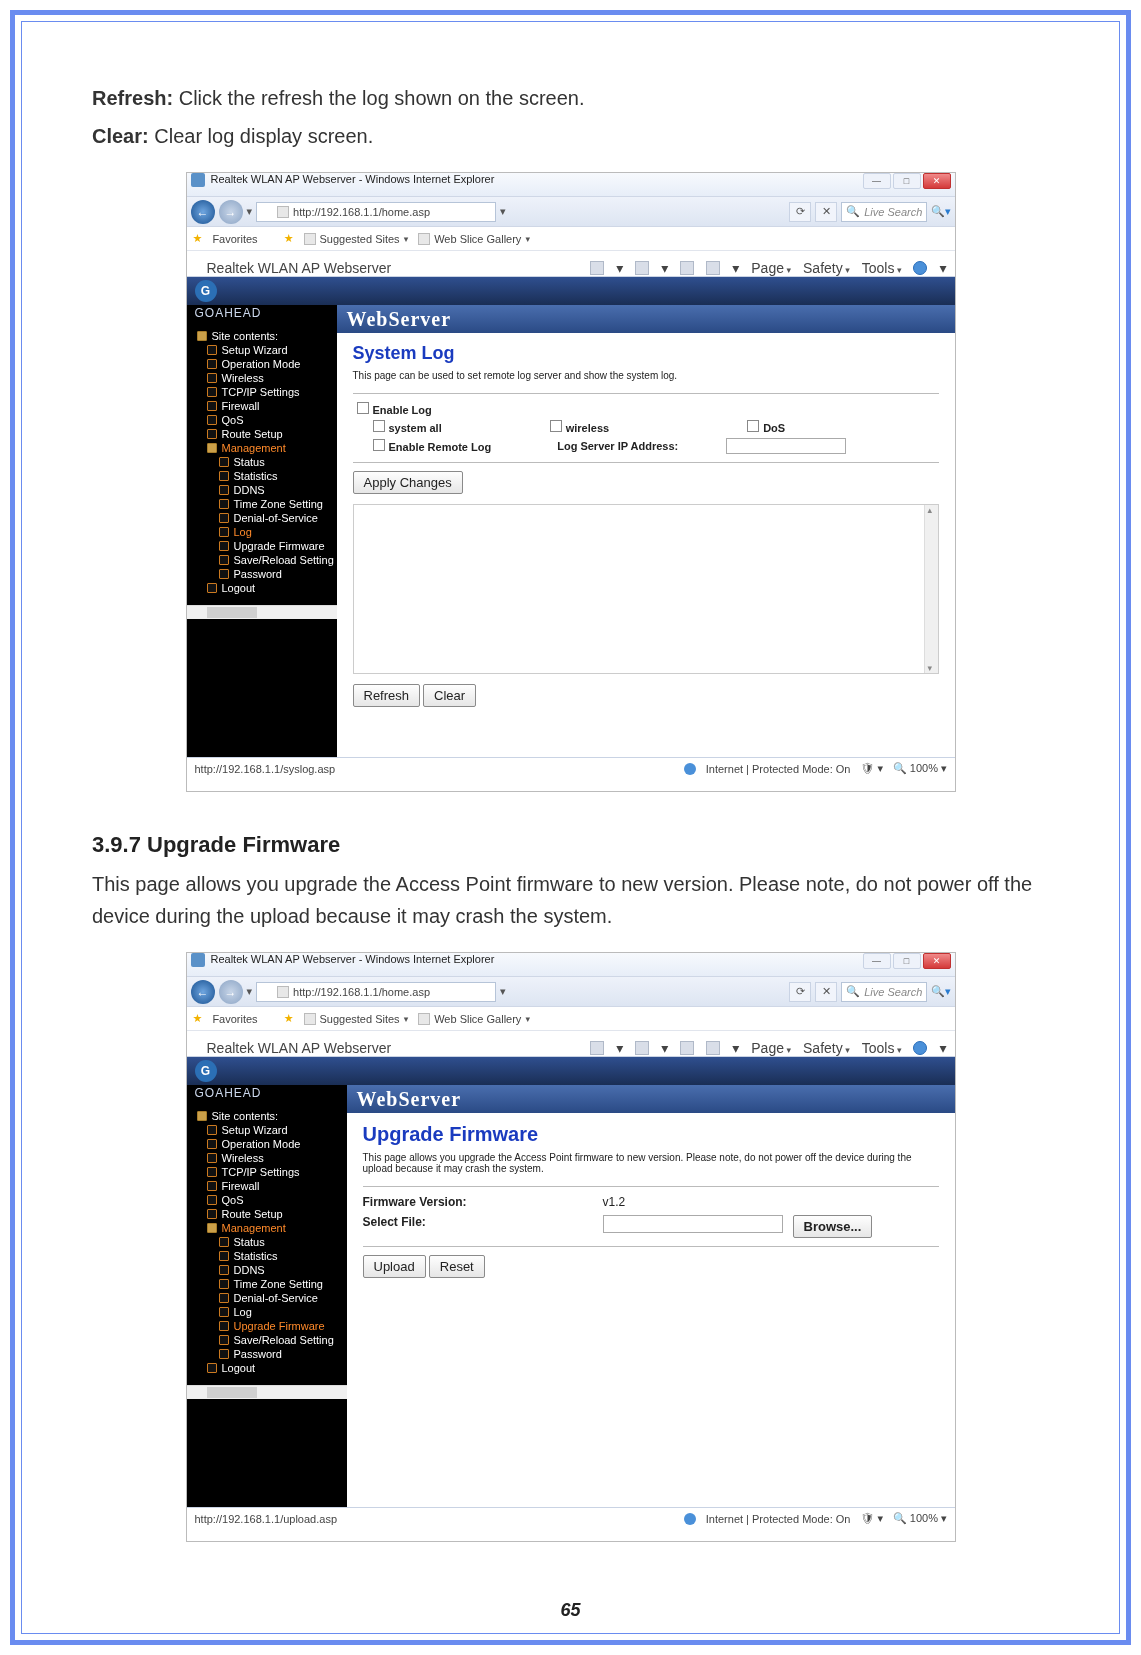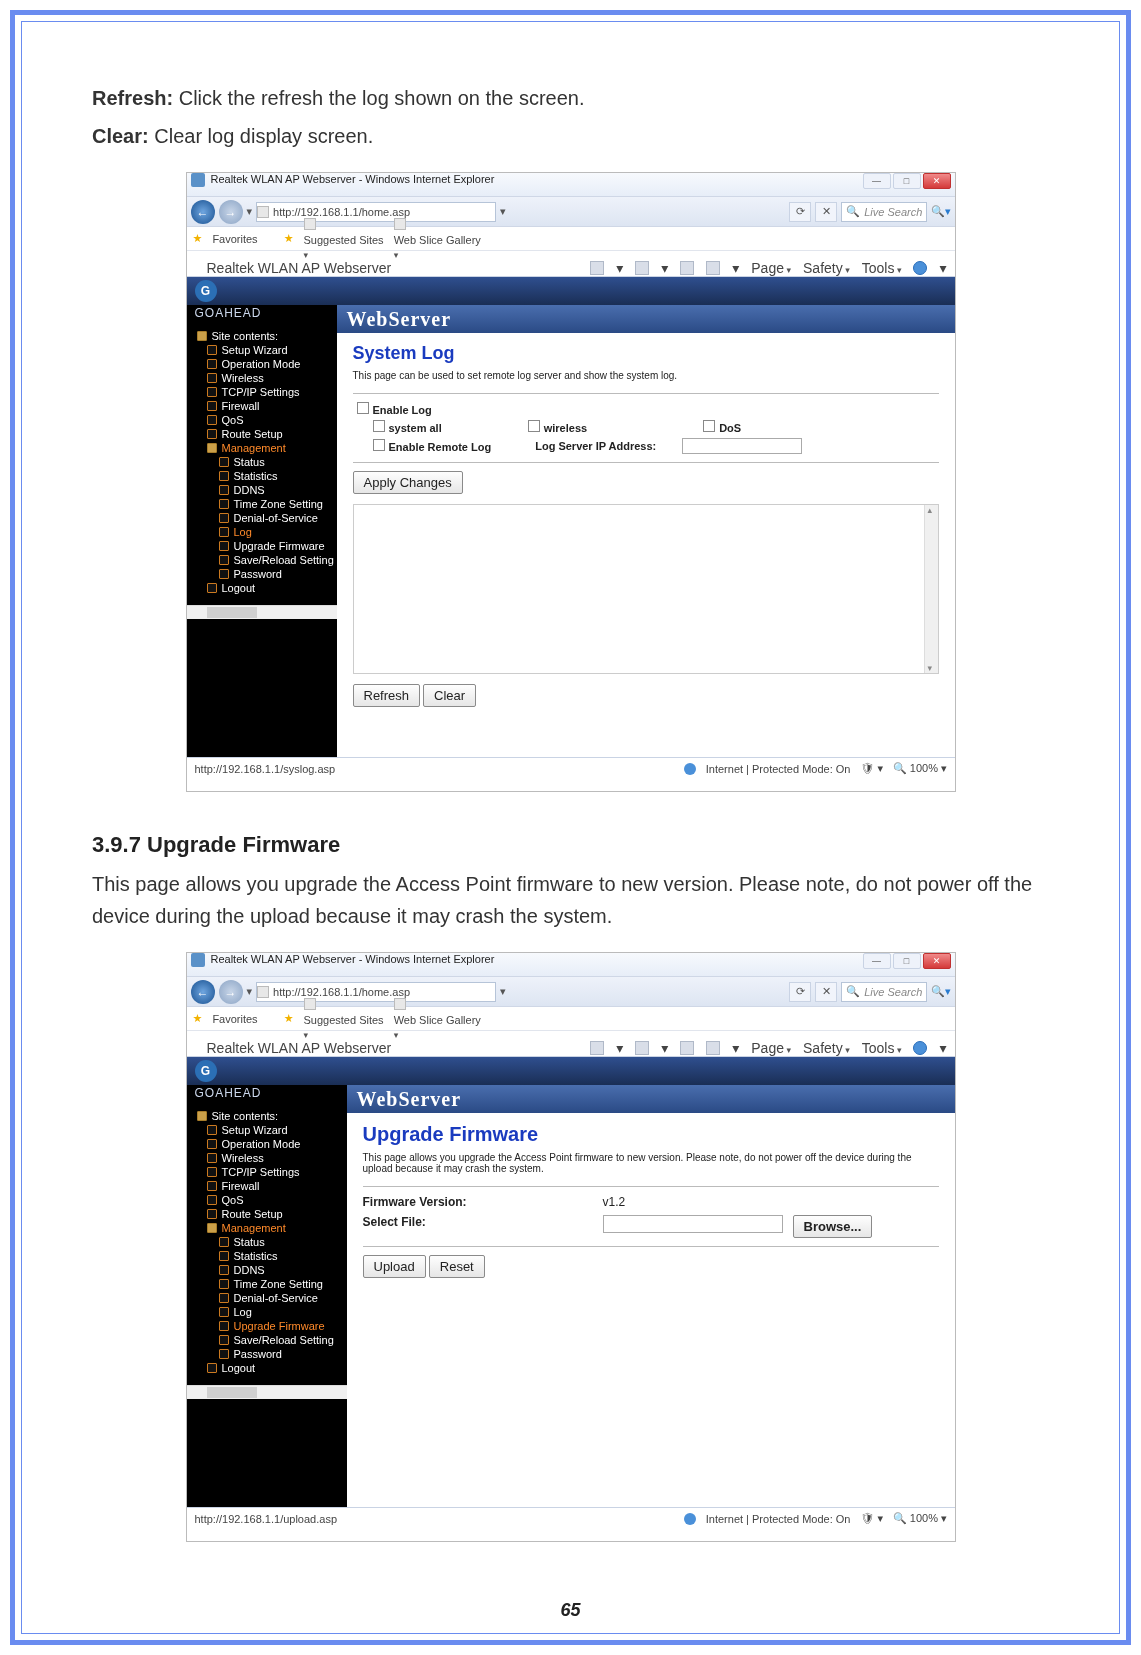--- a/index.html
+++ b/index.html
@@ -63,35 +63,35 @@
     padding: 0 4px;
     gap: 4px;
   }
   .nav-circle { width: 24px; height: 24px; border-radius: 50%; background: radial-gradient(#6fa6e0,#174f8f); display:flex; align-items:center; justify-content:center; color:#fff; font-size:12px;}
   .addr-input {
     flex: 0 0 240px;
     height: 20px;
     border: 1px solid #b6c4d8;
     background:#fff;
     display:flex; align-items:center;
-    padding: 0 0;
+    padding: 0 20px;
     gap:4px;
   }
   .addr-icon { width:12px; height:12px; background:#e8e8e8; border:1px solid #bbb; }
   .small-btn { width: 22px; height: 20px; border:1px solid #c9d3e4; background:#f1f4fb; display:flex;align-items:center;justify-content:center; color:#555;}
   .search-input { flex:1; max-width: 180px; height:20px; border:1px solid #b6c4d8; background:#fff; display:flex;align-items:center;padding:0 4px; gap:4px; color:#888; font-style:italic;}
   .search-wrap { margin-left:auto; display:flex; align-items:center; gap:4px;}
 
   .favbar {
     display:flex; align-items:center; height:24px;
     border-bottom:1px solid #e1e5ed; padding:0 6px; gap:10px;
     font-size:11px; color:#444;
   }
   .star { color:#f2b200; }
-  .fav-link { color:#444; display:flex; gap:4px;flex-direction:column;}
+  .fav-link { color:#444; display:flex; align-items:center; gap:4px;}
   .dropdown-caret::after { content:" ▾"; color:#555; font-size:9px;}
   .toolrow {
     display:flex; align-items:flex-end; height:26px;
     border-bottom:1px solid #c9d3e4;
     padding: 0 8px; font-size:14px; color:#444;
   }
   .toolrow .right { margin-left:auto; display:flex; gap:12px; align-items:center;}
   .ic { width:14px;height:14px;background:#d9dee8;border:1px solid #b0b9c8;display:inline-block;}
 
   .scrollbar-h { height:14px; background:#f0f0f0; border-top:1px solid #ddd; position:relative;}
@@ -116,21 +116,21 @@
     color:#fff; display:flex; align-items:center; padding-left:10px;
     font-family: Georgia, 'Times New Roman', serif;
     font-size:20px; font-weight:bold; letter-spacing:1px;
   }
 
   .main-panel { flex:1; background:#fff; display:flex; flex-direction:column; }
   .page-body { padding: 10px 16px; flex:1; position:relative;}
   .h-title { color:#1a3bbf; font-size:18px; font-weight:bold; margin-bottom:6px;}
   .desc { font-size:10px; color:#222; margin-bottom:12px;}
   .hr { border-top:1px solid #bbb; margin:8px 0;}
-  .form-row { display:flex; align-items:center; gap:26px; font-size:11px; font-weight:bold; margin:4px 0 4px 20px;}
+  .form-row { display:flex; align-items:center; gap:48px; font-size:11px; font-weight:bold; margin:4px 0 4px 20px;}
   .chk { width:12px;height:12px;border:1px solid #888; background:#fff; display:inline-block; margin-right:4px;}
   .txt-in { width:120px; height:16px; border:1px solid #aaa; background:#fff;}
   .btn { display:inline-block; border:1px solid #8a8a8a; background:linear-gradient(#fefefe,#e6e6e6); padding:3px 10px; font-size:13px; border-radius:2px;}
   .log-area { border:1px solid #ccc; height:170px; background:#fff; margin-top:10px; position:relative;}
   .log-area .sb { position:absolute; right:0; top:0; bottom:0; width:14px; background:#f0f0f0; border-left:1px solid #ddd;}
   .log-area .sb::before{content:"▴"; position:absolute; top:0; left:3px; font-size:9px; color:#888;}
   .log-area .sb::after{content:"▾"; position:absolute; bottom:0; left:3px; font-size:9px; color:#888;}
 
   .statusbar {
     height:22px; border-top:1px solid #c9d3e4;

